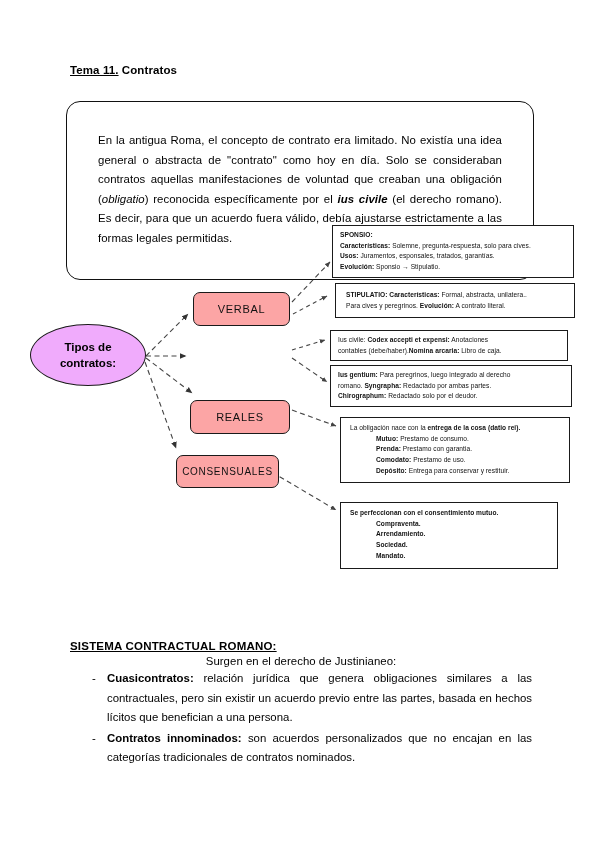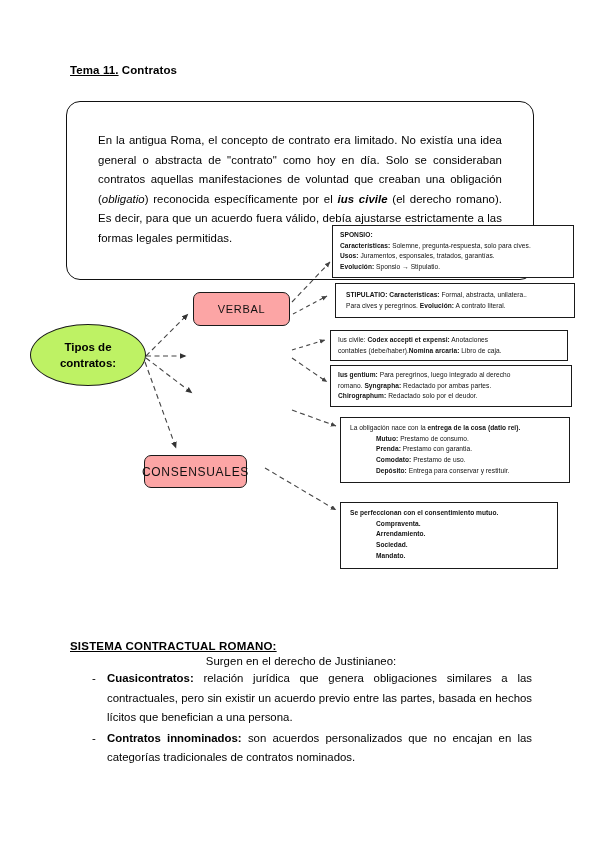--- a/index.html
+++ b/index.html
@@ -83,32 +83,32 @@
     display: flex;
     align-items: center;
     justify-content: center;
     font-size: 11px;
     letter-spacing: 0.7px;
     color: #111;
   }
   .node-verbal       { left: 193px; top: 82px;  width: 97px;  height: 34px; }
   .node-literal      { left: 190px; top: 130px; width: 100px; height: 33px; }
   .node-reales       { left: 190px; top: 190px; width: 100px; height: 34px; }
-  .node-consensuales { left: 144px; top: 245px; width: 103px; height: 33px; font-size: 12px; }
+  .node-consensuales { left: 176px; top: 245px; width: 103px; height: 33px; font-size: 10px; }
 
   .root-ellipse {
     position: absolute;
     left: 30px;
     top: 114px;
     width: 116px;
     height: 62px;
     box-sizing: border-box;
     border: 1.6px solid #1a1a1a;
     border-radius: 50%;
-    background: #bef264;
+    background: #f0abfc;
     display: flex;
     flex-direction: column;
     align-items: center;
     justify-content: center;
     font-size: 11.5px;
     font-weight: bold;
     line-height: 1.42;
     text-align: center;
   }
 
@@ -223,20 +223,21 @@
         <line x1="265" y1="258" x2="336" y2="300" stroke-dasharray="5,3.5" marker-end="url(#ahs)"></line>
       </g>
     </svg>
 
     <div class="root-ellipse">
       <span>Tipos de</span>
       <span>contratos:</span>
     </div>
 
     <div class="node node-verbal">VERBAL</div>
+    <div class="node node-reales">REALES</div>
     <div class="node node-consensuales">CONSENSUALES</div>
 
     <div class="detail d-sponsio">
       <div><b>SPONSIO:</b></div>
       <div><b>Características:</b><span> Solemne, pregunta-respuesta, solo para cives.</span></div>
       <div><b>Usos:</b><span> Juramentos, esponsales, tratados, garantías.</span></div>
       <div><b>Evolución:</b><span> Sponsio → Stipulatio.</span></div>
     </div>
 
     <div class="detail d-stipulatio">

